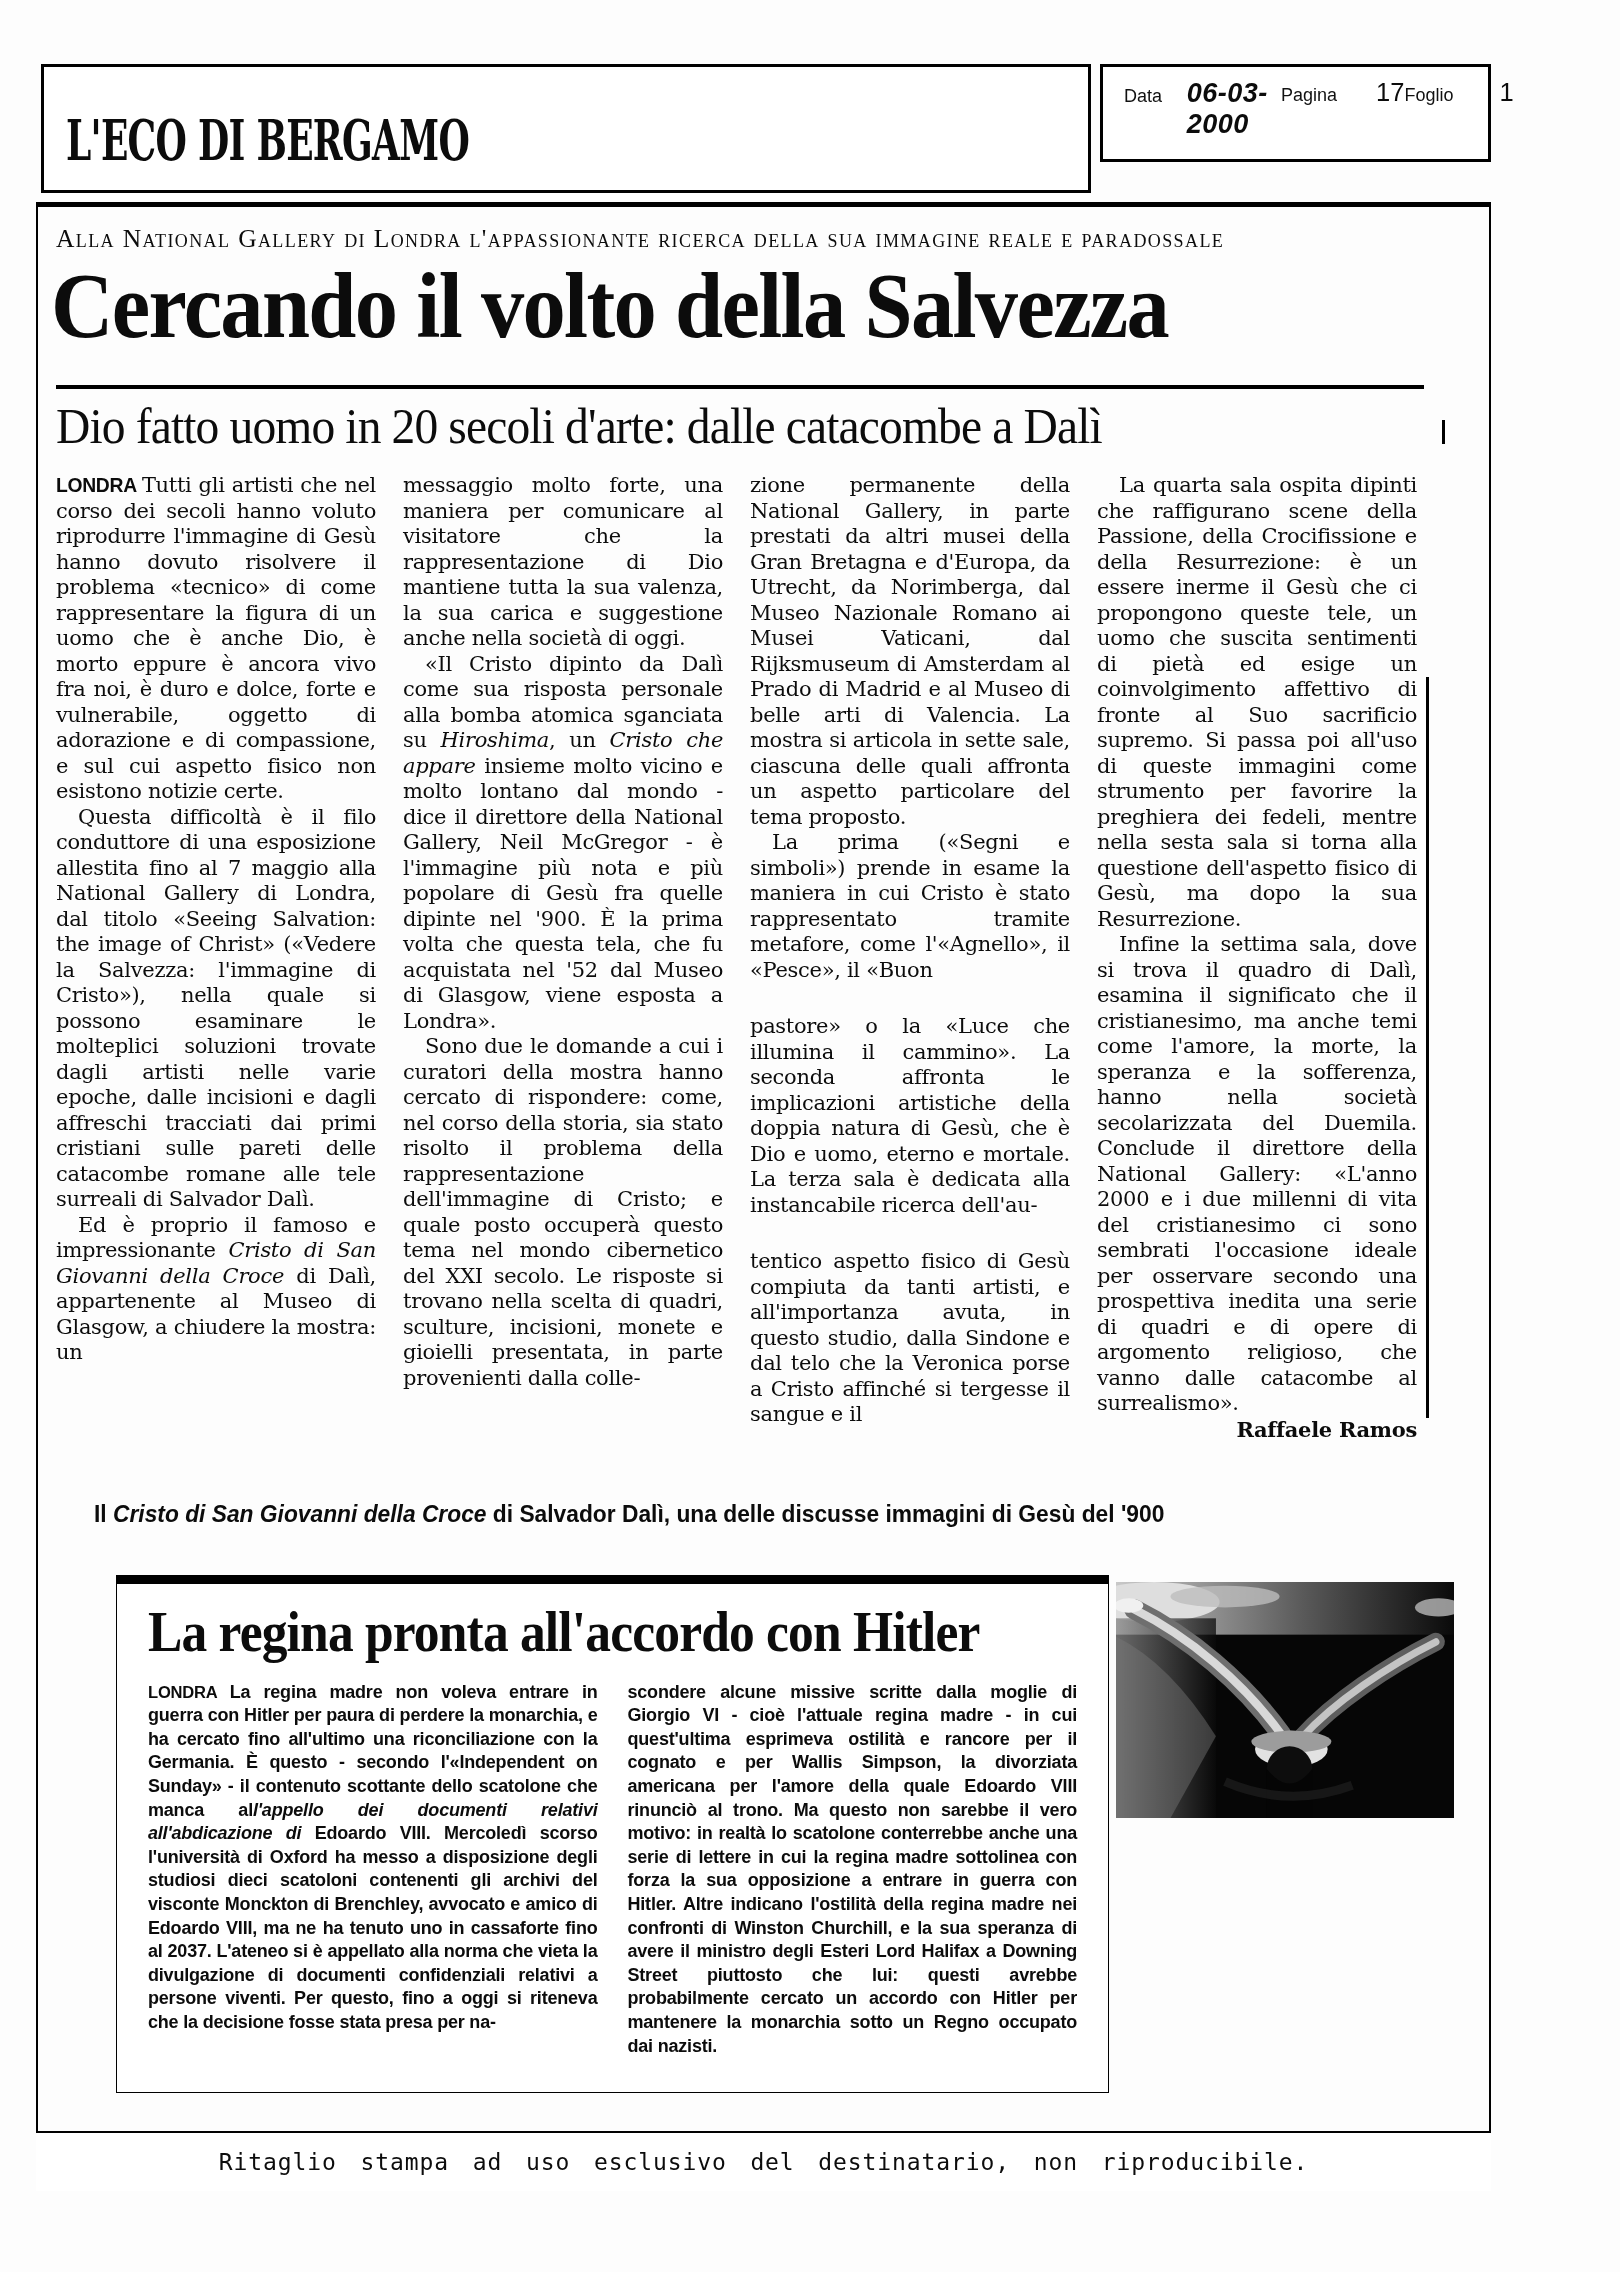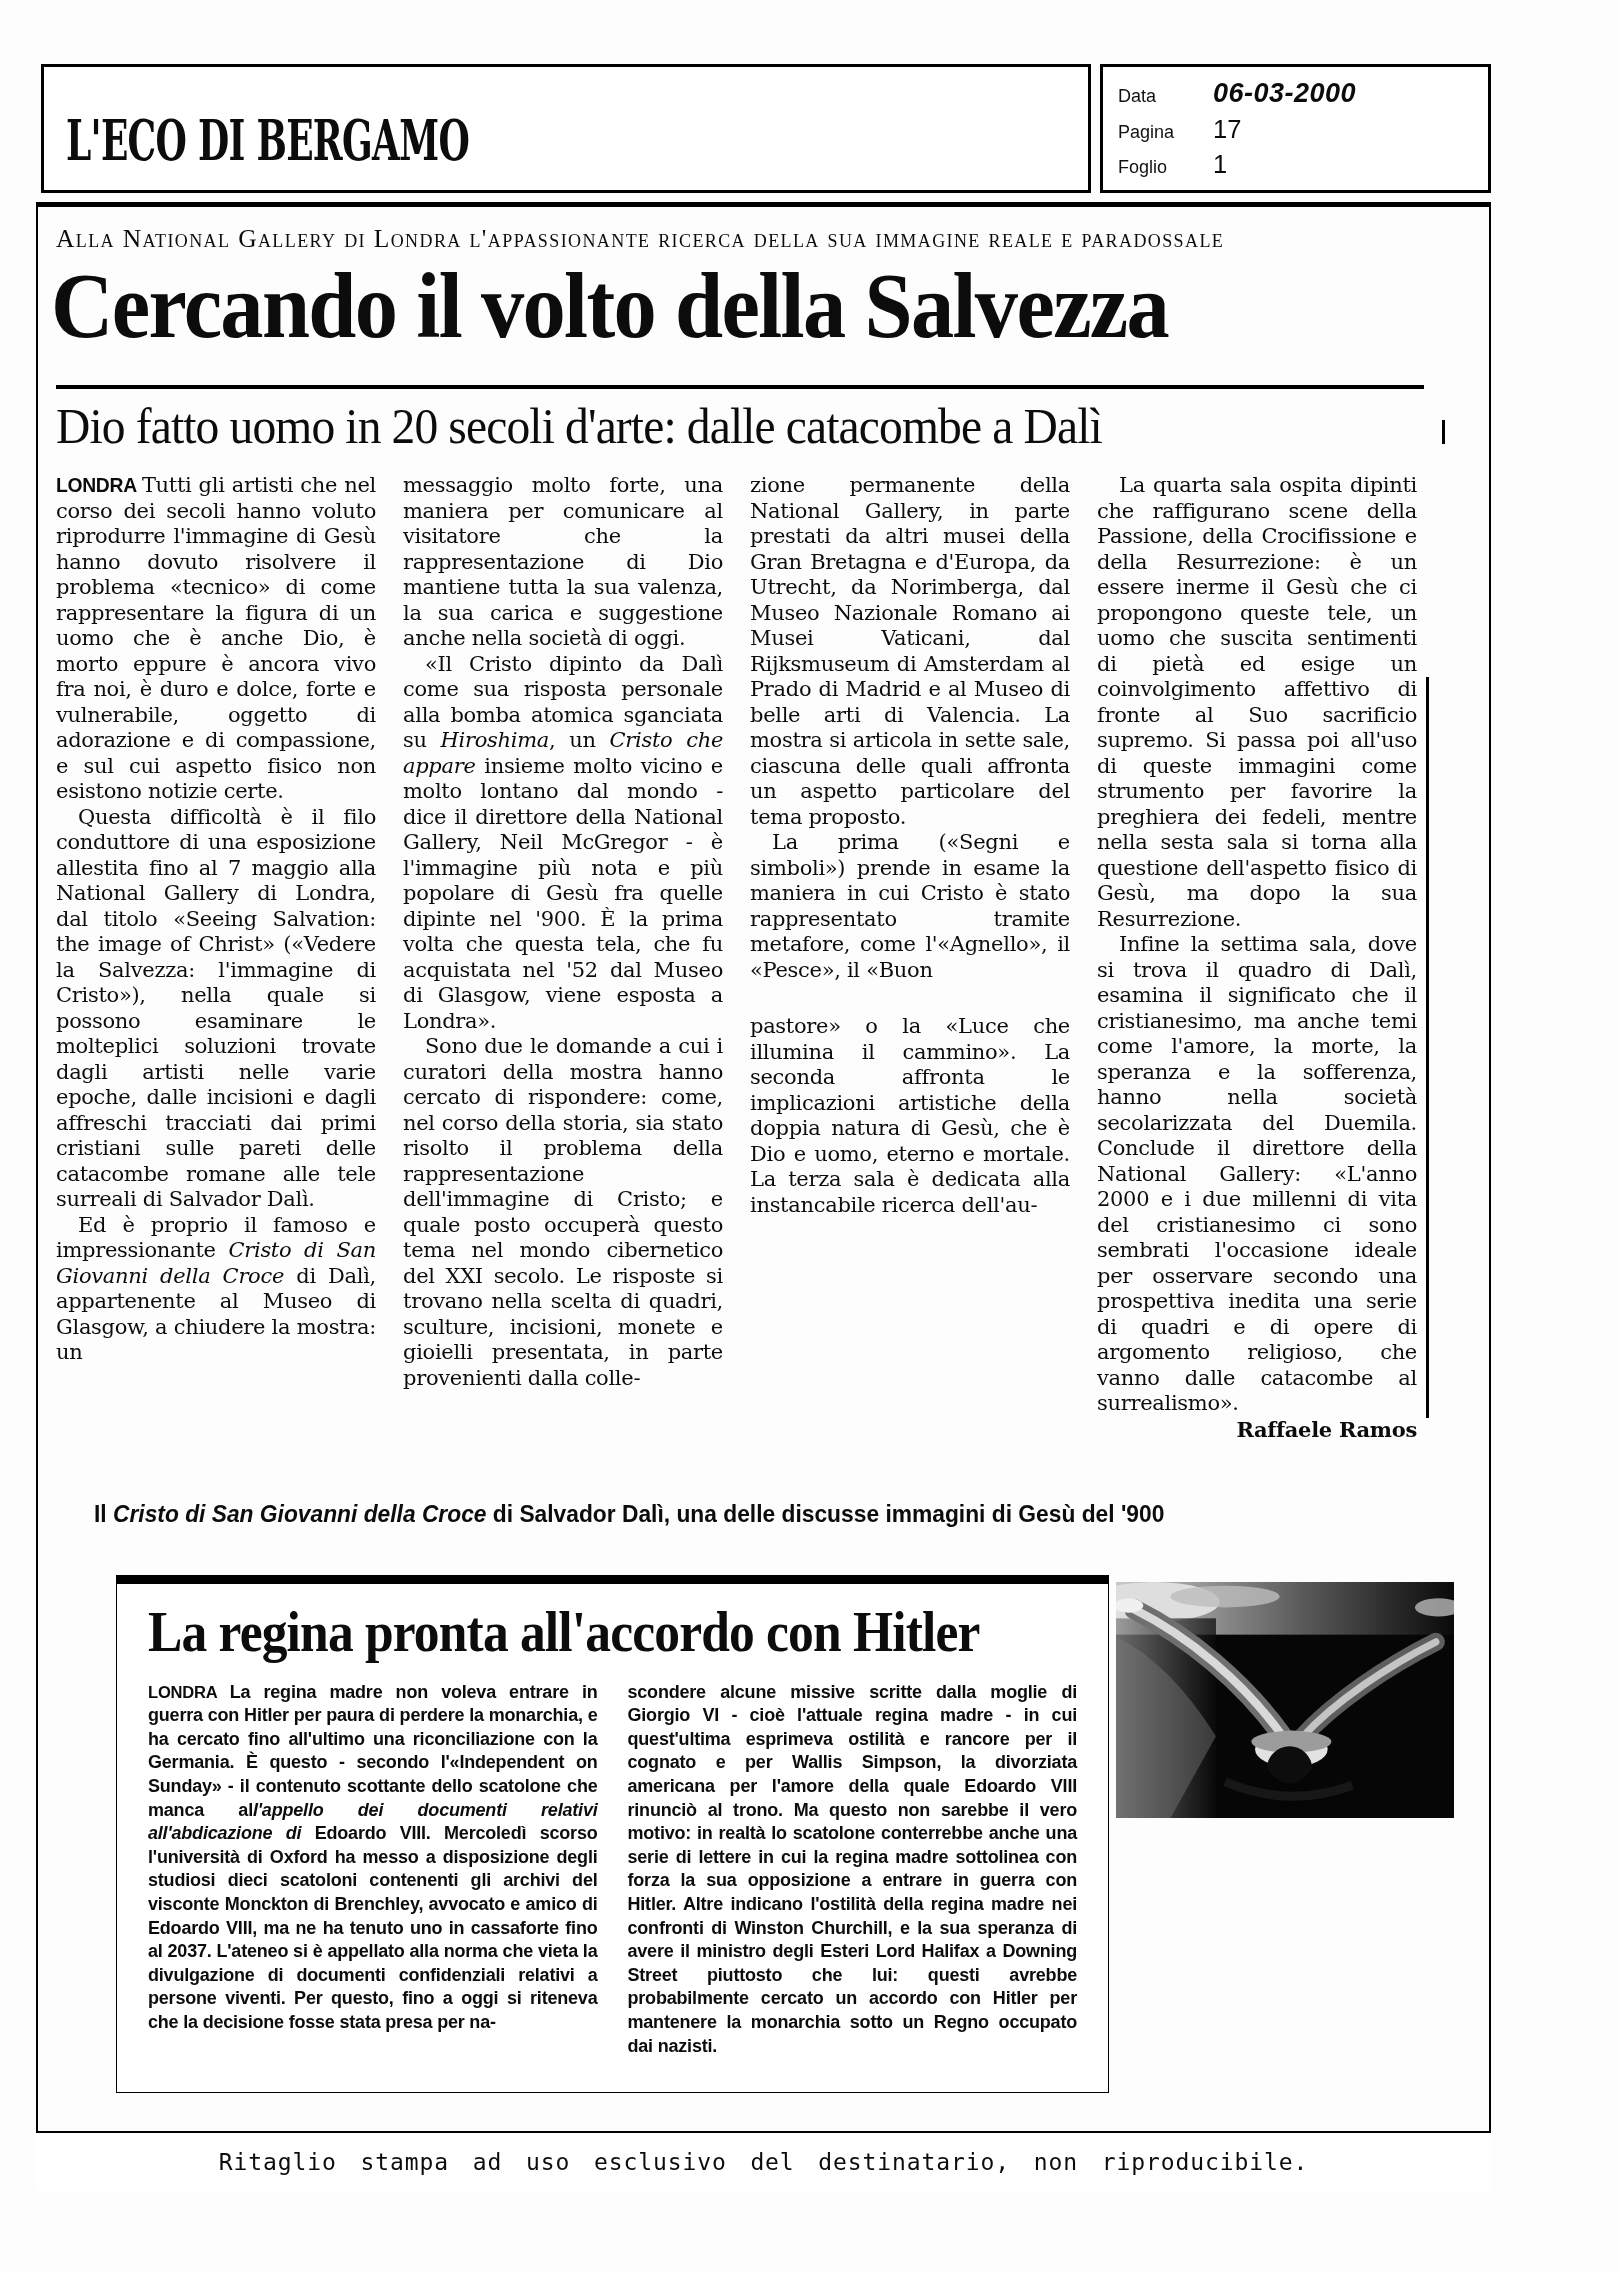--- a/index.html
+++ b/index.html
@@ -15,23 +15,23 @@
     border:3.6px solid #000; background:#fff;
     display:flex; align-items:center;
   }
   .masthead {
     font-family:"DejaVu Serif", serif; font-weight:bold;
     font-size:45px; letter-spacing:-0.9px; white-space:nowrap;
     transform:scale(0.8,1.25); transform-origin:left center;
     margin-left:22px; margin-top:23.6px;
   }
   .meta-box {
-    position:absolute; left:1100px; top:64px; width:391px; height:129px;
+    position:absolute; left:1100px; top:64px; width:391px; height:98px;
     border:3.6px solid #000; background:#fff;
-    padding:11px 15px; display:flex; flex-direction:column; justify-content:space-between;
+    padding:11px 21px; display:flex; justify-content:space-between;
   }
   .meta-row { display:flex; align-items:baseline; }
   .meta-label { font-family:"Liberation Sans", sans-serif; font-size:18px; width:95px; color:#111; }
   .meta-value { font-family:"Liberation Sans", sans-serif; font-size:25.5px; }
   .meta-row.strong .meta-value { font-weight:bold; font-size:27px; letter-spacing:0.5px;font-style:italic; }
   
   .frame {
     position:absolute; left:36px; top:202px; width:1455px; height:1989px;
     border:2.7px solid #000; border-top-width:5.5px; background:transparent;
   }
@@ -156,20 +156,21 @@
       </div>
     <div class="col">
         <p class="para"><span>messaggio molto forte, una maniera per comunicare al visitatore che la rappresentazione di Dio mantiene tutta la sua valenza, la sua carica e suggestione anche nella società di oggi.</span></p>
         <p class="para indent"><span>«Il Cristo dipinto da Dalì come sua risposta personale alla bomba atomica sganciata su </span><span class="it">Hiroshima</span><span>, un </span><span class="it">Cristo che appare</span><span> insieme molto vicino e molto lontano dal mondo - dice il direttore della National Gallery, Neil McGregor - è l'immagine più nota e più popolare di Gesù fra quelle dipinte nel '900. È la prima volta che questa tela, che fu acquistata nel '52 dal Museo di Glasgow, viene esposta a Londra».</span></p>
         <p class="para indent"><span>Sono due le domande a cui i curatori della mostra hanno cercato di rispondere: come, nel corso della storia, sia stato risolto il problema della rappresentazione dell'immagine di Cristo; e quale posto occuperà questo tema nel mondo cibernetico del XXI secolo. Le risposte si trovano nella scelta di quadri, sculture, incisioni, monete e gioielli presentata, in parte provenienti dalla colle-</span></p>
       </div>
     <div class="col">
         <p class="para"><span>zione permanente della National Gallery, in parte prestati da altri musei della Gran Bretagna e d'Europa, da Utrecht, da Norimberga, dal Museo Nazionale Romano ai Musei Vaticani, dal Rijksmuseum di Amsterdam al Prado di Madrid e al Museo di belle arti di Valencia. La mostra si articola in sette sale, ciascuna delle quali affronta un aspetto particolare del tema proposto.</span></p>
         <p class="para indent"><span>La prima («Segni e simboli») prende in esame la maniera in cui Cristo è stato rappresentato tramite metafore, come l'«Agnello», il «Pesce», il «Buon</span></p>
         <p class="para gap"><span>pastore» o la «Luce che illumina il cammino». La seconda affronta le implicazioni artistiche della doppia natura di Gesù, che è Dio e uomo, eterno e mortale. La terza sala è dedicata alla instancabile ricerca dell'au-</span></p>
+        <p class="para gap"><span>tentico aspetto fisico di Gesù compiuta da tanti artisti, e all'importanza avuta, in questo studio, dalla Sindone e dal telo che la Veronica porse a Cristo affinché si tergesse il sangue e il</span></p>
       </div>
     <div class="col">
         <p class="para indent"><span>La quarta sala ospita dipinti che raffigurano scene della Passione, della Crocifissione e della Resurrezione: è un essere inerme il Gesù che ci propongono queste tele, un uomo che suscita sentimenti di pietà ed esige un coinvolgimento affettivo di fronte al Suo sacrificio supremo. Si passa poi all'uso di queste immagini come strumento per favorire la preghiera dei fedeli, mentre nella sesta sala si torna alla questione dell'aspetto fisico di Gesù, ma dopo la sua Resurrezione.</span></p>
         <p class="para indent"><span>Infine la settima sala, dove si trova il quadro di Dalì, esamina il significato che il cristianesimo, ma anche temi come l'amore, la morte, la speranza e la sofferenza, hanno nella società secolarizzata del Duemila. Conclude il direttore della National Gallery: «L'anno 2000 e i due millenni di vita del cristianesimo ci sono sembrati l'occasione ideale per osservare secondo una prospettiva inedita una serie di quadri e di opere di argomento religioso, che vanno dalle catacombe al surrealismo».</span></p>
         <p class="para alignright"><span class="bd">Raffaele Ramos</span></p>
       </div>
   </div>
 
   <div class="vrule"></div>
 

